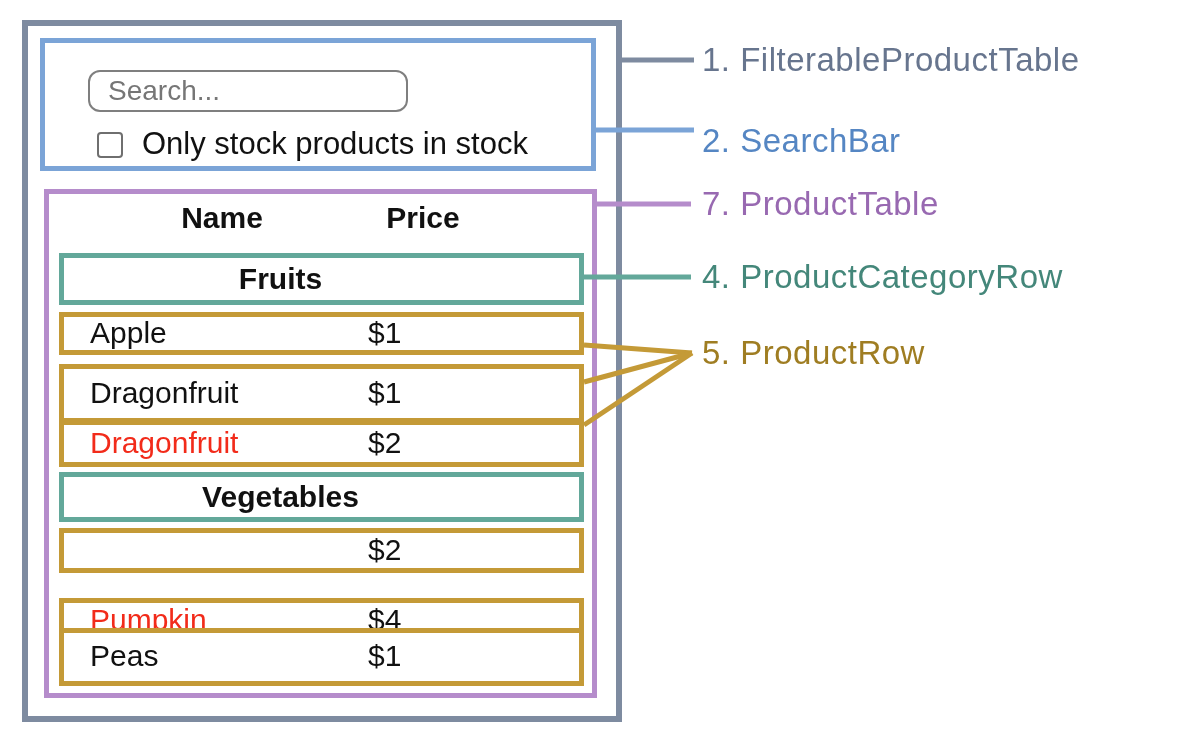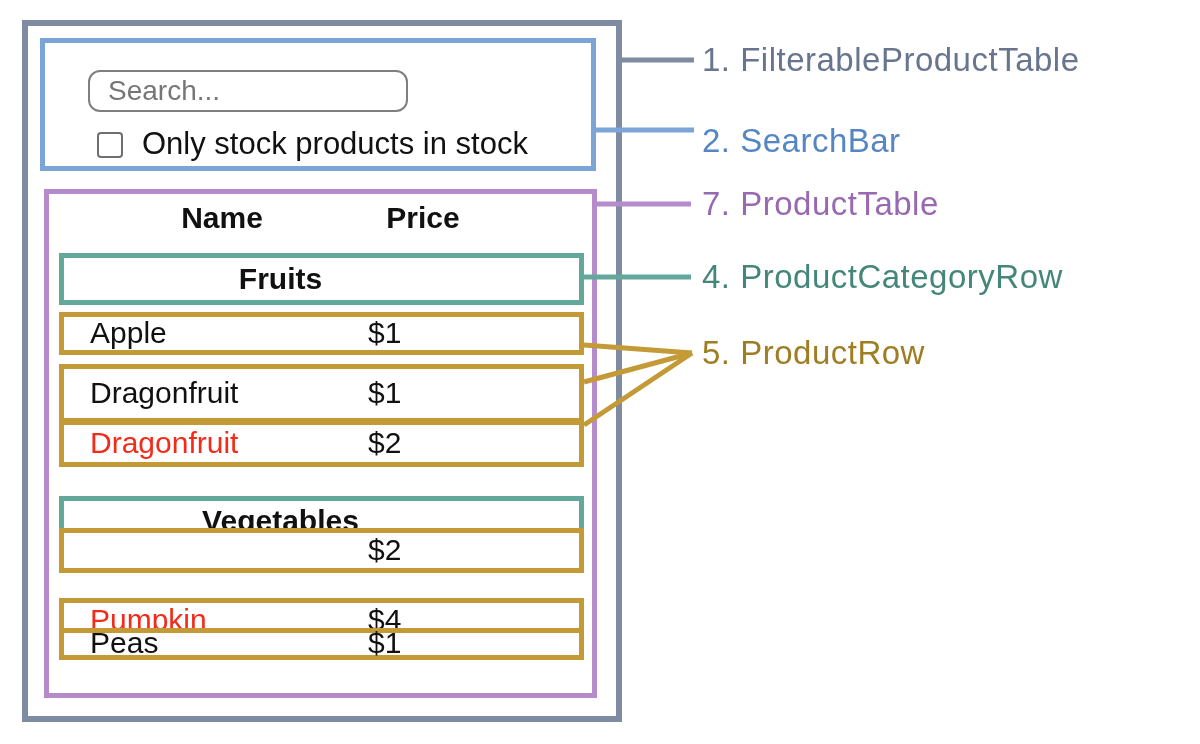--- a/index.html
+++ b/index.html
@@ -22,32 +22,32 @@
 
   .product-box{left:44px;top:189px;width:553px;height:509px;border:5px solid var(--purple,#b58ccb);background:#fff;}
   .th{font-weight:bold;font-size:30px;transform:translate(-50%,-50%);white-space:nowrap;}
   .th-name{left:222px;top:218px;}
   .th-price{left:423px;top:218px;}
 
   .category{left:59px;width:525px;border:5px solid var(--teal,#63a89a);background:#fff;
     display:flex;align-items:center;justify-content:center;}
   .category span{font-weight:bold;font-size:30px;padding-right:82px;white-space:nowrap;}
   .cat-fruits{top:253px;height:52px;}
-  .cat-vegetables{top:472px;height:50px;margin-top:24px;}
+  .cat-vegetables{top:472px;height:50px;}
 
   .row{left:59px;width:525px;border:5px solid var(--gold,#c49a37);background:#fff;}
   .row .cell-name{position:absolute;left:26px;top:50%;transform:translateY(-52%);font-size:30px;white-space:nowrap;}
   .row .cell-price{position:absolute;left:304px;top:50%;transform:translateY(-52%);font-size:30px;white-space:nowrap;}
   .row .oos{color:var(--red,#f22b1a);}
   .row-apple{top:312px;height:43px;text-decoration:underline;}
   .row-dragonfruit{top:364px;height:59px;}
   .row-passionfruit{top:420px;height:47px;}
   .row-spinach{top:528px;height:45px;}
   .row-pumpkin{top:578px;height:45px;margin-top:20px;}
-  .row-peas{top:628px;height:32px;}
+  .row-peas{top:628px;height:58px;}
 
   
   .connectors{left:0;top:0;width:1200px;height:744px;pointer-events:none;}
   .connectors path{fill:none;stroke-width:5px;}
   .st-slate{stroke:var(--slate,#7e8ba0);}
   .st-blue{stroke:var(--blue,#7ba4d7);}
   .st-purple{stroke:var(--purple,#b58ccb);}
   .st-teal{stroke:var(--teal,#63a89a);}
   .st-gold{stroke:var(--gold,#c49a37);}
 

